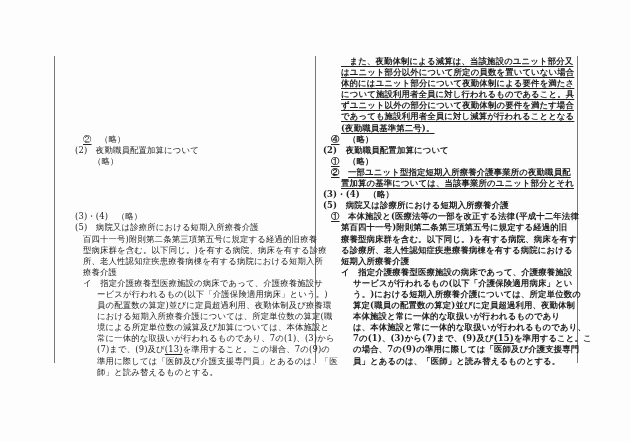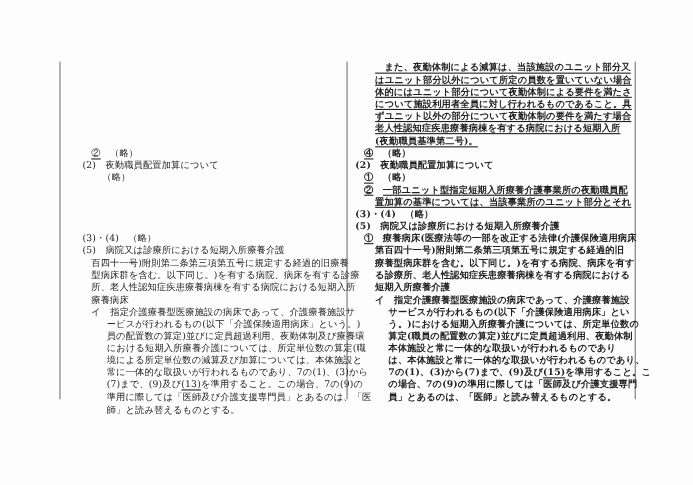--- a/index.html
+++ b/index.html
@@ -33,48 +33,48 @@
     <div style="height:77.7px"></div>
     <div class="ln i1"><span class="u">②</span>　<span>（略）</span></div>
     <div class="ln"><span>(2)</span>　<span>夜勤職員配置加算について</span></div>
     <div class="ln i2">（略）</div>
     <div style="height:44.4px"></div>
     <div class="ln">(3)・(4)　（略）</div>
     <div class="ln"><span>(5)</span>　<span>病院又は診療所における短期入所療養介護</span></div>
     <div class="ln i1">百四十一号)附則第二条第三項第五号に規定する経過的旧療養</div>
     <div class="ln i1">型病床群を含む。以下同じ。)を有する病院、病床を有する診療</div>
     <div class="ln i1">所、老人性認知症疾患療養病棟を有する病院における短期入所</div>
-    <div class="ln i1">療養病床</div>
+    <div class="ln i1">療養介護</div>
     <div class="ln i1">イ　指定介護療養型医療施設の病床であって、介護療養施設サ</div>
     <div class="ln i3">ービスが行われるもの(以下「介護保険適用病床」という。)</div>
     <div class="ln i3">員の配置数の算定)並びに定員超過利用、夜勤体制及び療養環</div>
     <div class="ln i3">における短期入所療養介護については、所定単位数の算定(職</div>
     <div class="ln i3">境による所定単位数の減算及び加算については、本体施設と</div>
     <div class="ln i3">常に一体的な取扱いが行われるものであり、7の(1)、(3)から</div>
     <div class="ln i3"><span>(7)まで、(9)及び</span><span class="u">(13)</span><span>を準用すること。この場合、7の(9)の</span></div>
     <div class="ln i3">準用に際しては「医師及び介護支援専門員」とあるのは、「医</div>
     <div class="ln i3">師」と読み替えるものとする。</div>
   </div>
 
   <div class="col right">
     <div class="ln i2 u">　また、夜勤体制による減算は、当該施設のユニット部分又</div>
     <div class="ln i2 u">はユニット部分以外について所定の員数を置いていない場合</div>
     <div class="ln i2 u">体的にはユニット部分について夜勤体制による要件を満たさ</div>
     <div class="ln i2 u">について施設利用者全員に対し行われるものであること。具</div>
     <div class="ln i2 u">ずユニット以外の部分について夜勤体制の要件を満たす場合</div>
-    <div class="ln i2 u">老人性認知症疾患療養病棟を有する病院における短期入所</div>
+    <div class="ln i2 u">であっても施設利用者全員に対し減算が行われることとなる</div>
     <div class="ln i2 u">(夜勤職員基準第二号)。</div>
     <div class="ln i1"><span class="u">④</span>　<span>（略）</span></div>
     <div class="ln"><span>(2)</span>　<span>夜勤職員配置加算について</span></div>
     <div class="ln i1"><span class="u">①</span>　<span>（略）</span></div>
     <div class="ln i1"><span class="u">②</span>　<span class="u">一部ユニット型指定短期入所療養介護事業所の夜勤職員配</span></div>
     <div class="ln i2 u">置加算の基準については、当該事業所のユニット部分とそれ</div>
     <div class="ln">(3)・(4)　（略）</div>
     <div class="ln"><span>(5)</span>　<span>病院又は診療所における短期入所療養介護</span></div>
-    <div class="ln i1"><span class="u">①</span>　<span>療養病床(医療法等の一部を改正する法律(介護保険適用病床</span></div>
+    <div class="ln i1"><span class="u">①</span>　<span>本体施設と(医療法等の一部を改正する法律(平成十二年法律</span></div>
     <div class="ln i2">第百四十一号)附則第二条第三項第五号に規定する経過的旧</div>
     <div class="ln i2">療養型病床群を含む。以下同じ。)を有する病院、病床を有す</div>
     <div class="ln i2">る診療所、老人性認知症疾患療養病棟を有する病院における</div>
     <div class="ln i2">短期入所療養介護</div>
     <div class="ln i2">イ　指定介護療養型医療施設の病床であって、介護療養施設</div>
     <div class="ln i4">サービスが行われるもの(以下「介護保険適用病床」とい</div>
     <div class="ln i4">う。)における短期入所療養介護については、所定単位数の</div>
     <div class="ln i4">算定(職員の配置数の算定)並びに定員超過利用、夜勤体制</div>
     <div class="ln i4">本体施設と常に一体的な取扱いが行われるものであり</div>
     <div class="ln i4">は、本体施設と常に一体的な取扱いが行われるものであり、</div>

